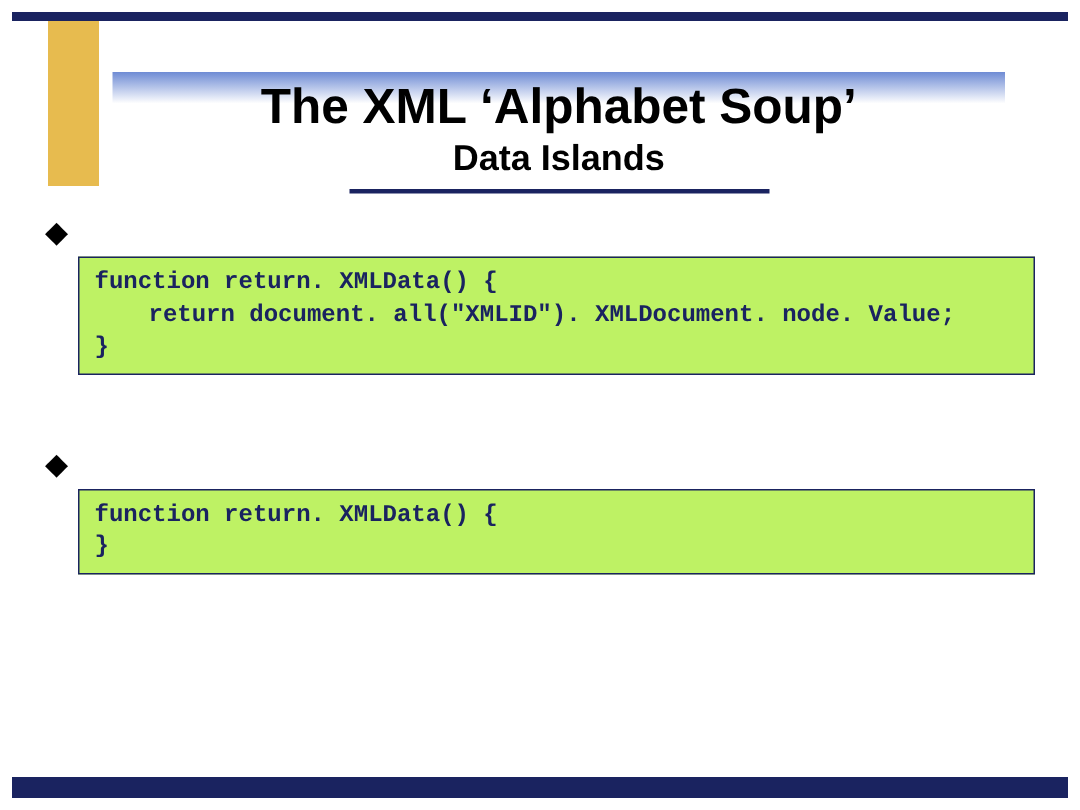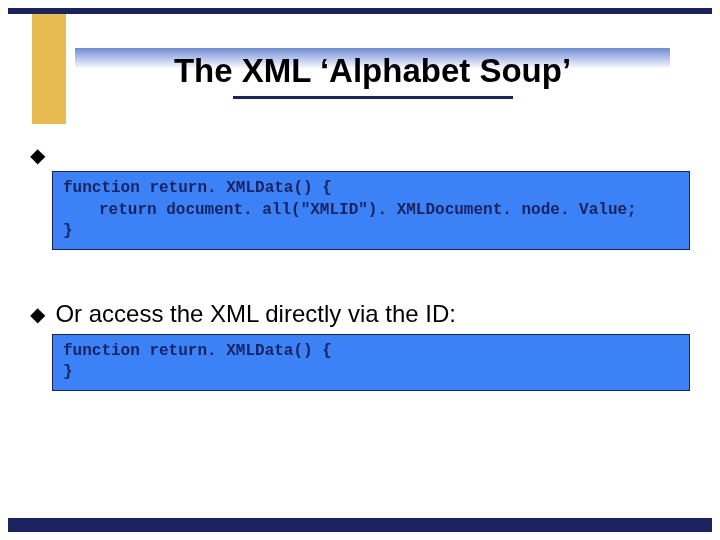--- a/index.html
+++ b/index.html
@@ -77,21 +77,21 @@
     display: flex;
     align-items: center;
     gap: 10px;
   }
   .bullet-icon {
     font-size: 20px;
     line-height: 1;
   }
   .code-box {
     border: 1.5px solid #1a2360;
-    background: #3b82f6;
+    background: #bef264;
     font-family: "Courier New", monospace;
     font-weight: bold;
     font-size: 16px;
     color: #1a2360;
     padding: 6px 10px;
     white-space: pre;
     line-height: 1.35;
     margin-left: 22px;
     margin-right: 0;
   }
@@ -106,35 +106,35 @@
 </head>
 <body>
 
 <div class="top-bar"></div>
 <div class="gold-block"></div>
 
 <div class="title-area">
   <div class="title-bg">
     <div class="title">The XML ‘Alphabet Soup’</div>
   </div>
+  <div class="subtitle">Data Islands</div>
   <div class="title-underline"></div>
 </div>
 
 <div class="content">
 
   <div class="bullet-line">
     <span class="bullet-icon">◆</span>
   </div>
   <div class="code-box"><span>function return. XMLData() {</span>
 <span class="indent">return document. all("XMLID"). XMLDocument. node. Value;</span><span>}</span></div>
 
   <div class="spacer"></div>
 
   <div class="bullet-line">
     <span class="bullet-icon">◆</span>
-    <span>Or access the XML directly via the ID:</span>
   </div>
   <div class="code-box"><span>function return. XMLData() {</span>
 <span>}</span></div>
 
 </div>
 
 <div class="bottom-bar"></div>
 
 </body></html>

